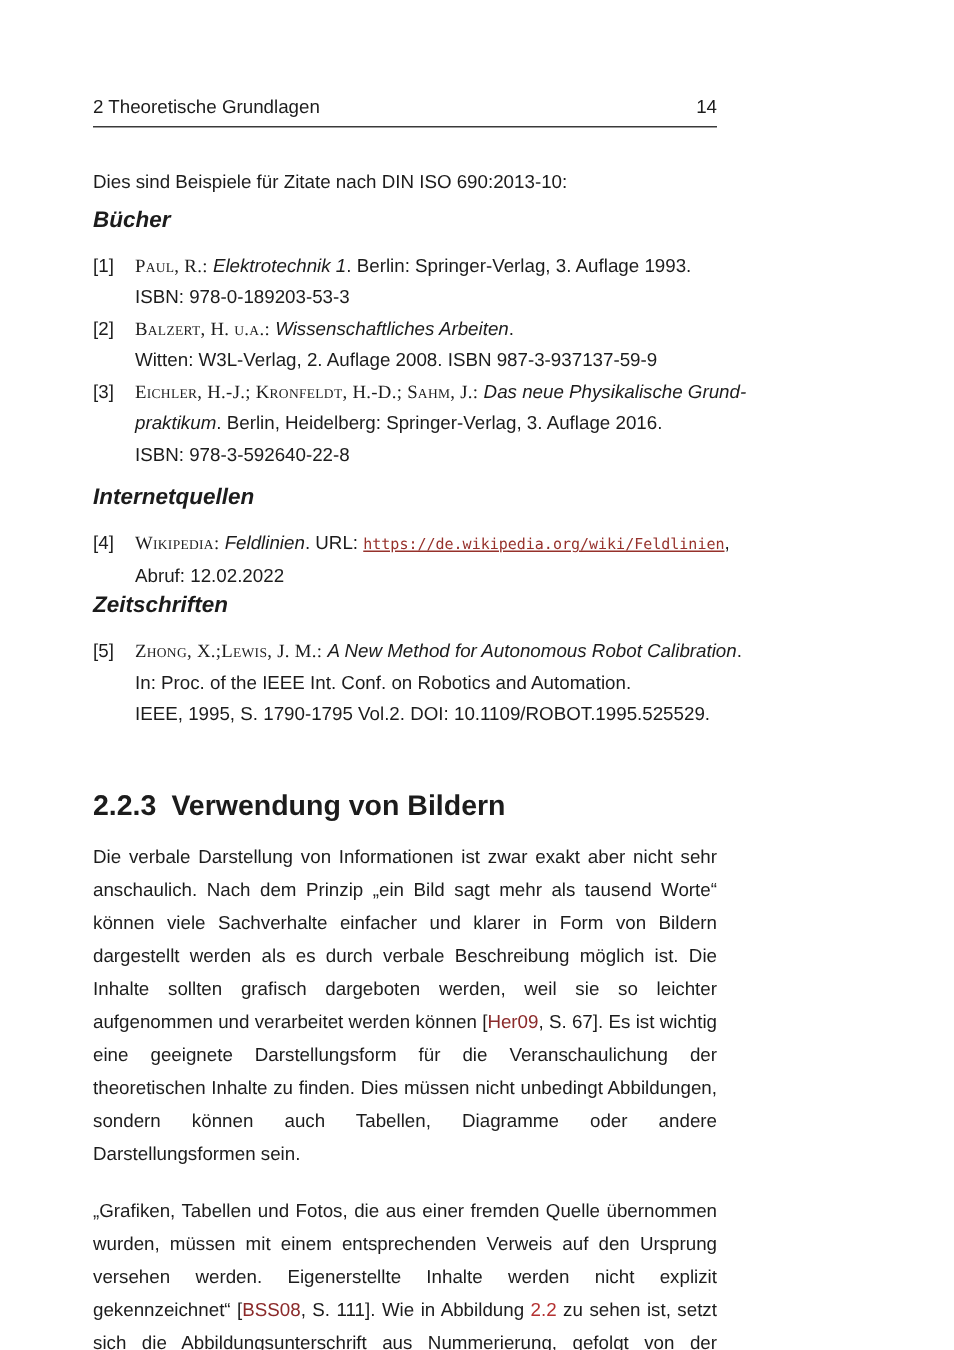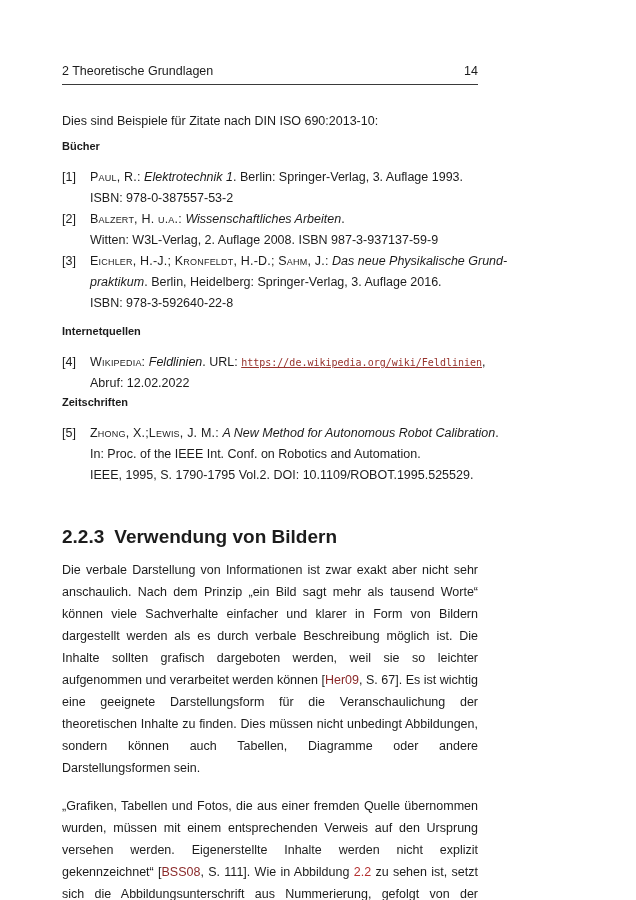--- a/index.html
+++ b/index.html
@@ -20,35 +20,35 @@
     font-size:12.5px;
     color:var(--text);
     overflow:hidden;
   }
   .header{
     display:flex;justify-content:space-between;align-items:baseline;
     padding-bottom:6px;
     border-bottom:1px solid var(--rule);
   }
   .intro{margin-top:28px;line-height:17px;}
-  .bib-h{font-weight:bold;font-size:11px;line-height:17px;}
+  .bib-h{font-weight:bold;font-size:15px;line-height:17px;font-style:italic;}
   #h-books{margin-top:8px;}
   .bib-list{margin-top:12px;}
   .bib-entry{display:flex;}
   .bib-label{width:28px;flex:none;line-height:21px;}
   .bib-body{flex:1;}
   .bib-line{line-height:21px;white-space:nowrap;}
   #h-internet{margin-top:9px;}
   #h-journals{}
   .section-h{margin-top:40px;font-size:19px;font-weight:bold;line-height:22px;}
   .section-num{margin-right:10px;}
   .para{margin-top:11px;line-height:22px;text-align:justify;}
   #para2{margin-top:16px;}
   
-  .sc{font-family:Liberation Sans, sans-serif;font-variant:small-caps;letter-spacing:0.2px;text-align:center;}
+  .sc{font-family:Liberation Serif, serif;font-variant:small-caps;letter-spacing:0.2px;text-align:center;}
   .it{font-style:italic;}
   .cite{color:var(--link-cite);}
   .ref{color:var(--link-ref);}
   .url{font-family:"DejaVu Sans Mono",monospace;color:var(--link-url);font-size:10px;text-decoration:underline;}
 </style>
 </head>
 <body>
 
 <div class="page">
 
@@ -59,21 +59,21 @@
 
   <div class="intro">Dies sind Beispiele für Zitate nach DIN ISO 690:2013-10:</div>
 
   <div class="bib-h" id="h-books">Bücher</div>
 
   <div class="bib-list" id="list-books">
     <div class="bib-entry">
       <div class="bib-label">[1]</div>
       <div class="bib-body">
         <div class="bib-line"><span class="sc">Paul, R.:</span><span> </span><span class="it">Elektrotechnik 1</span><span>. Berlin: Springer-Verlag, 3. Auflage 1993.</span></div>
-        <div class="bib-line"><span>ISBN: 978-0-387557-53-2</span></div>
+        <div class="bib-line"><span>ISBN: 978-0-189203-53-3</span></div>
       </div>
     </div>
     <div class="bib-entry">
       <div class="bib-label">[2]</div>
       <div class="bib-body">
         <div class="bib-line"><span class="sc">Balzert, H. u.a.:</span><span> </span><span class="it">Wissenschaftliches Arbeiten</span><span>.</span></div>
         <div class="bib-line"><span>Witten: W3L-Verlag, 2. Auflage 2008. ISBN 987-3-937137-59-9</span></div>
       </div>
     </div>
     <div class="bib-entry">

